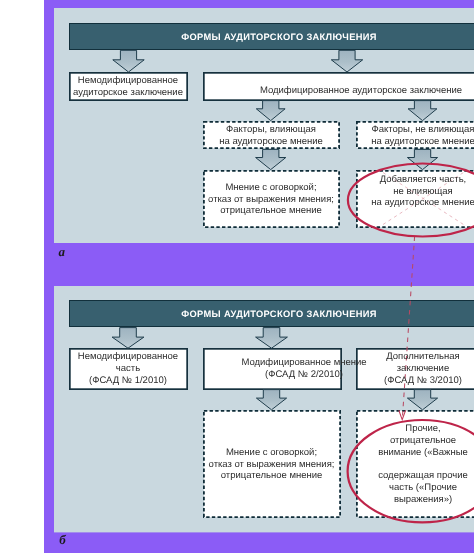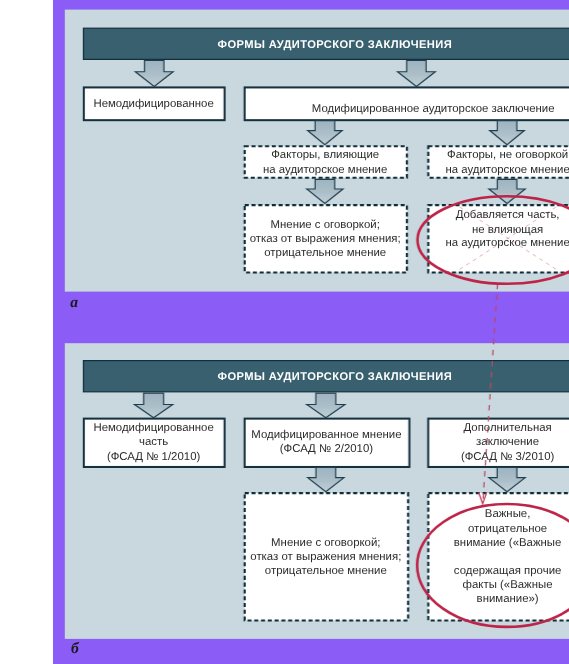--- a/index.html
+++ b/index.html
@@ -82,39 +82,40 @@
   <div class="hdrtxt" style="left:25px;top:23px;width:420px;height:27px;">
     <span>ФОРМЫ АУДИТОРСКОГО ЗАКЛЮЧЕНИЯ</span>
   </div>
   <div class="hdrtxt" style="left:25px;top:300px;width:420px;height:27px;">
     <span>ФОРМЫ АУДИТОРСКОГО ЗАКЛЮЧЕНИЯ</span>
   </div>
 
   <div class="txt" style="left:25px;top:72px;width:118px;height:28px;">
       <div>
     <span>Немодифицированное</span><br>
+    <span>аудиторское заключение</span>
   </div>
     </div>
 
   <div class="txt" style="left:159px;top:76px;width:286px;height:28px;padding-left:15px;">
       <div>
     <span>Модифицированное аудиторское заключение</span>
   </div>
     </div>
 
   <div class="txt" style="left:159px;top:121px;width:136px;height:28px;">
       <div>
-    <span>Факторы, влияющие</span><br>
+    <span>Факторы, влияющая</span><br>
     <span>на аудиторское мнение</span>
   </div>
     </div>
 
   <div class="txt" style="left:312px;top:121px;width:134px;height:28px;">
       <div>
-    <span>Факторы, не оговоркой</span><br>
+    <span>Факторы, не влияющая</span><br>
     <span>на аудиторское мнение</span>
   </div>
     </div>
 
   <div class="txt" style="left:159px;top:170px;width:136px;height:58px;">
       <div>
     <span>Мнение с оговоркой;</span><br>
     <span>отказ от выражения мнения;</span><br>
     <span>отрицательное мнение</span>
   </div>
@@ -129,21 +130,21 @@
     </div>
 
   <div class="txt" style="left:25px;top:348px;width:118px;height:41px;">
       <div>
     <span>Немодифицированное</span><br>
     <span>часть</span><br>
     <span>(ФСАД № 1/2010)</span>
   </div>
     </div>
 
-  <div class="txt" style="left:159px;top:348px;width:138px;height:41px;">
+  <div class="txt" style="left:159px;top:348px;width:138px;height:41px;padding-left:32px;">
       <div>
     <span>Модифицированное мнение</span><br>
     <span>(ФСАД № 2/2010)</span>
   </div>
     </div>
 
   <div class="txt" style="left:312px;top:348px;width:134px;height:41px;">
       <div>
     <span>Дополнительная</span><br>
     <span>заключение</span><br>
@@ -154,25 +155,25 @@
   <div class="txt" style="left:159px;top:410px;width:137px;height:108px;">
       <div>
     <span>Мнение с оговоркой;</span><br>
     <span>отказ от выражения мнения;</span><br>
     <span>отрицательное мнение</span>
   </div>
     </div>
 
   <div class="txt" style="left:312px;top:410px;width:134px;height:108px;">
       <div>
-    <span>Важные,</span><br>
+    <span>Прочие,</span><br>
     <span>отрицательное</span><br>
     <span>внимание («Важные</span><br>
     <br>
     <span>содержащая прочие</span><br>
-    <span>факты («Важные</span><br>
-    <span>внимание»)</span>
+    <span>часть («Прочие</span><br>
+    <span>выражения»)</span>
   </div>
     </div>
 
   <div class="cap" style="left:14.6px;top:245px;">а</div>
   <div class="cap" style="left:15.2px;top:532.5px;">б</div>
 </div>
 
 </body></html>

